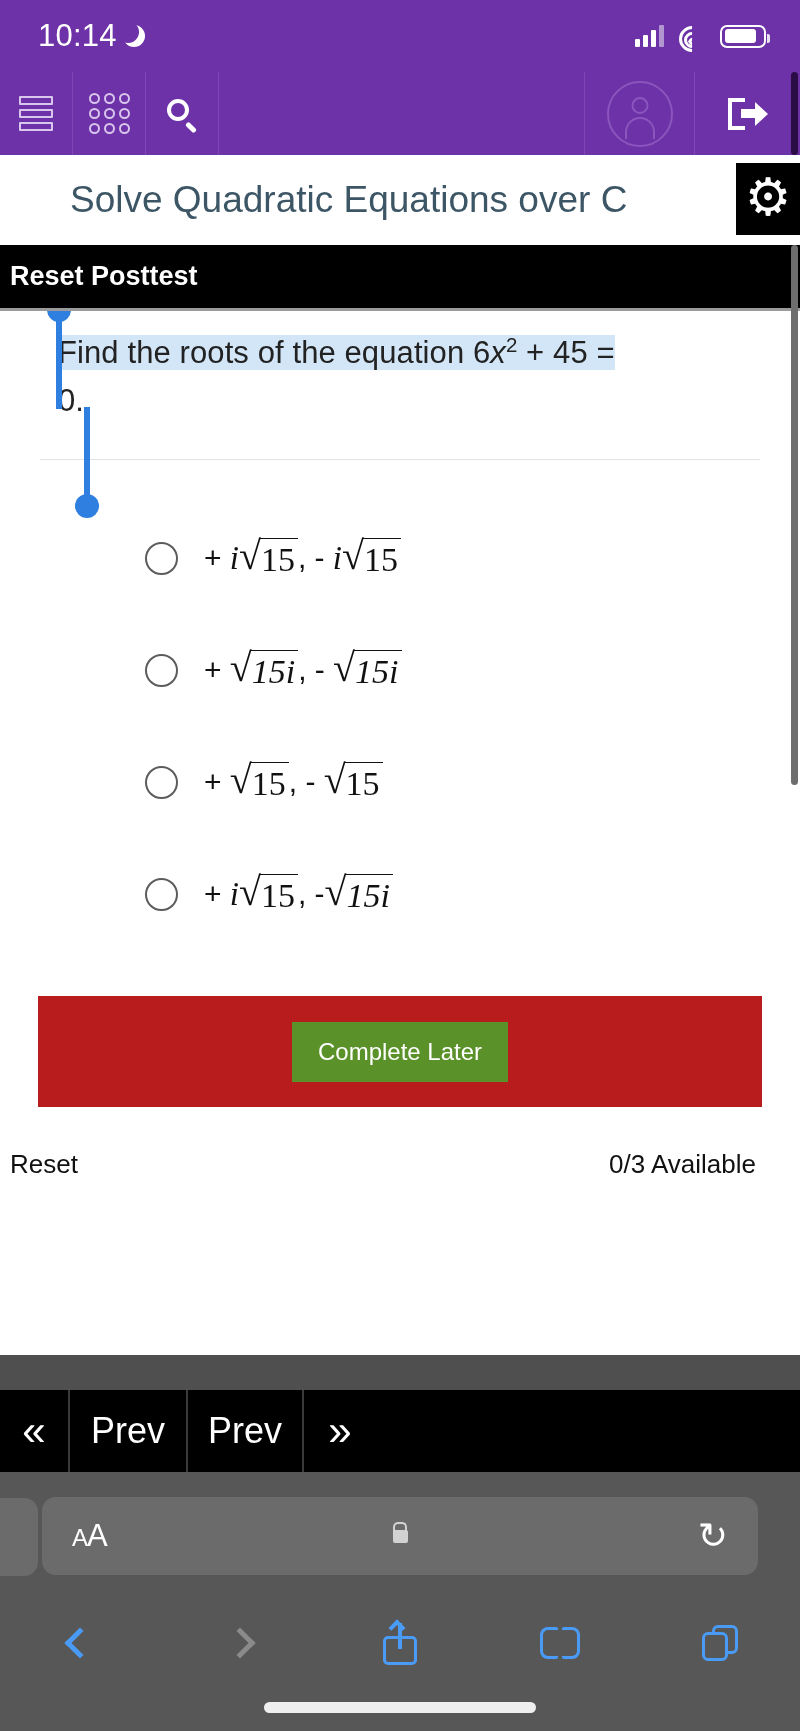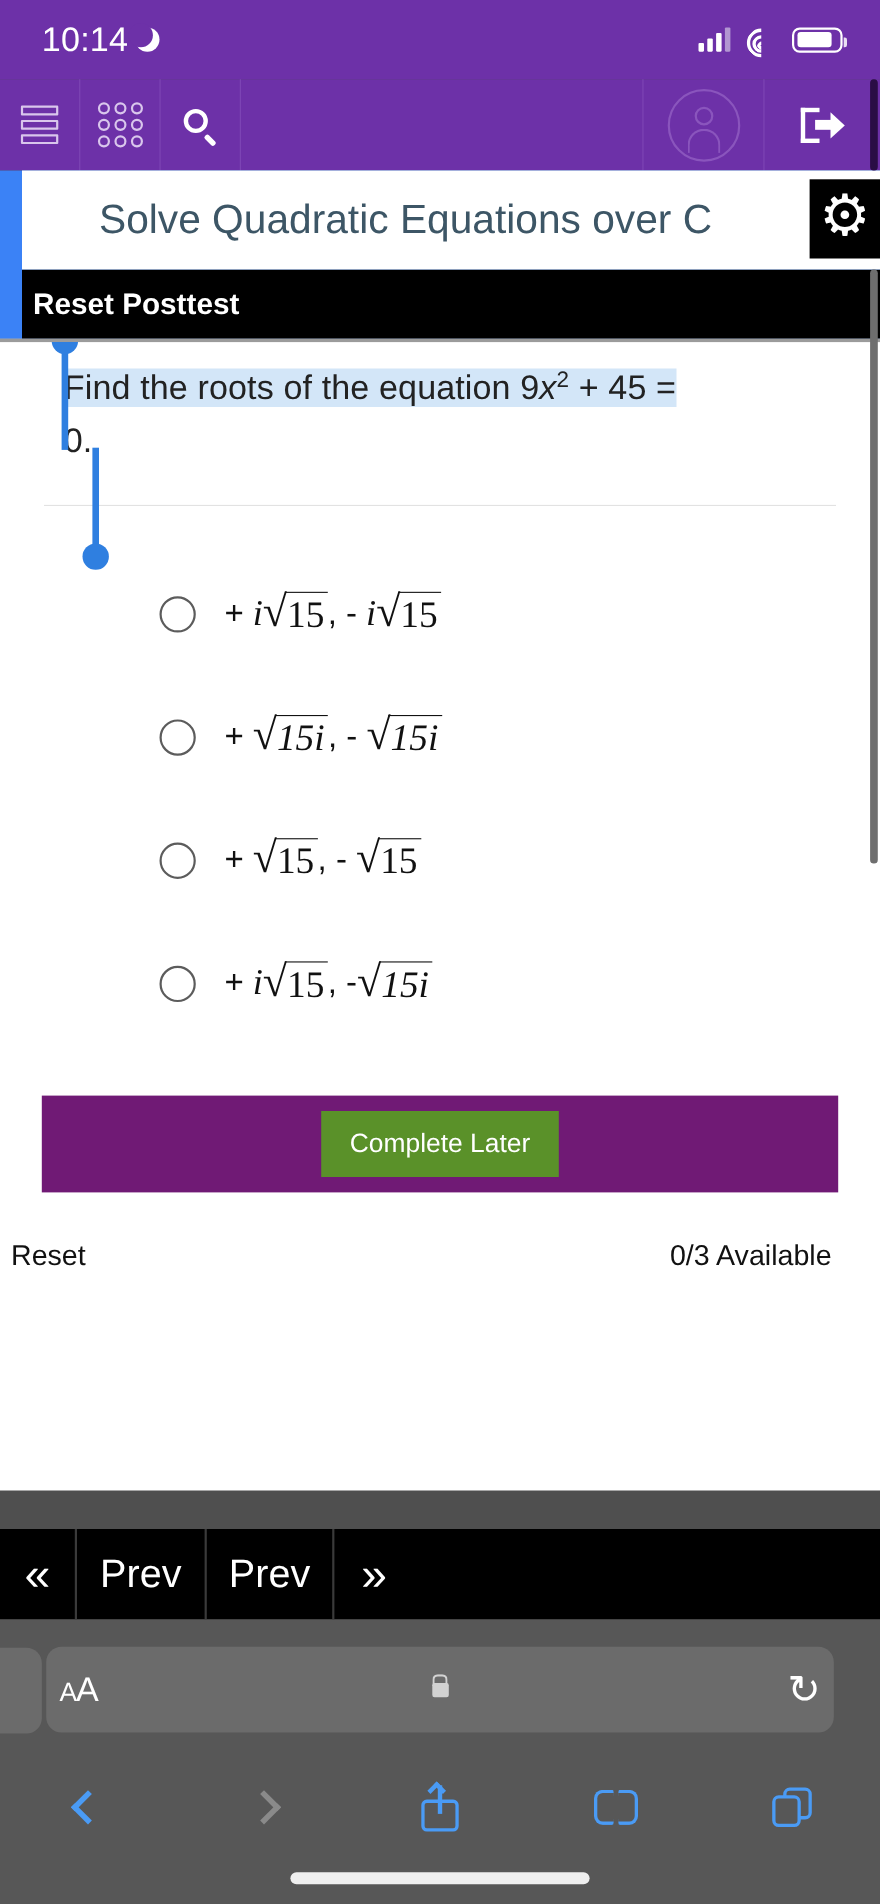--- a/index.html
+++ b/index.html
@@ -113,21 +113,21 @@
   .ico-logout .arw{
     position:absolute; left:13px; top:11px; width:18px; height:9px; background:#fff;
   }
   .ico-logout .head{
     position:absolute; right:0; top:4px; width:0; height:0;
     border-top:12px solid transparent; border-bottom:12px solid transparent;
     border-left:13px solid #fff;
   }
 
   
-  #page-wrap{ position:relative; background:#3b82f6;padding-left:20px; }
+  #page-wrap{ position:relative; background:#f0abfc; }
   #page-title-bar{
     height:90px; background:#fff; display:flex; align-items:center;
     padding-left:70px; overflow:hidden; position:relative;
   }
   #page-title{
     font-size:37px; color:#3d5666; font-weight:400; white-space:nowrap;
   }
   #gear-fab{
     position:absolute; right:0; top:8px; width:64px; height:72px;
     background:#000; display:flex; align-items:center; justify-content:center;
@@ -189,21 +189,21 @@
     font-family:"Liberation Serif", serif; font-size:33px; color:#111;
     white-space:nowrap; display:flex; align-items:center;
   }
   .opt-math .plain{ font-family:"Liberation Sans", sans-serif; font-size:30px; }
   .rad{ display:inline-flex; align-items:flex-start; font-size:34px; }
   .rad .sign{ font-size:40px; line-height:.92; margin-right:-2px; }
   .rad .rnd{ border-top:1.6px solid #111; padding:2px 3px 0 2px; line-height:1.1; }
 
   
   #submit-bar{
-    margin:46px 38px 0 38px; background:#701a75; height:88px;
+    margin:46px 38px 0 38px; background:#b91c1c; height:111px;
     display:flex; align-items:center; justify-content:center; gap:18px;
   }
   .btn{
     border:none; color:#fff; font-size:24px; font-family:"Liberation Sans", sans-serif;
     padding:18px 26px; cursor:pointer; line-height:1;
   }
   #btn-complete-later{ background:#5a9129; }
   #btn-complete{ background:#a9c58e; }
 
   #bottom-meta{
@@ -239,21 +239,21 @@
     position:absolute; left:0; top:1472px; width:800px; height:259px;
     background:#575757;
   }
   #url-row{ height:128px; display:flex; align-items:center; padding:0 42px; position:relative; }
   #tab-peek{
     position:absolute; left:-22px; top:26px; width:60px; height:78px;
     background:#6b6b6b; border-radius:14px;
   }
   #url-bar{
     flex:1; height:78px; background:#6b6b6b; border-radius:14px;
-    display:flex; align-items:center; padding:0 12px; position:relative;gap:44px;
+    display:flex; align-items:center; padding:0 30px; position:relative;gap:44px;
   }
   #aa{ color:#fff; font-size:24px; letter-spacing:-1px; }
   #aa b{ font-size:31px; font-weight:400; }
   #url-center{
     position:absolute; left:0; right:0; display:flex; align-items:center;
     justify-content:center; gap:10px; pointer-events:none;
   }
   .lock{
     width:15px; height:13px; background:#d2d2d2; border-radius:2px; position:relative;
   }
@@ -390,21 +390,21 @@
     <span>Reset Posttest</span>
   </div>
   <div id="page-scroll"></div>
 </div>
 
 <div id="content">
 
 
   <div id="q-text-wrap">
     <div id="q-text">
-      <span class="hl"><span>Find the roots of the equation 9</span><span class="ital">x</span><span class="sup">2</span><span> + 45 =</span></span><br>
+      <span class="hl"><span>Find the roots of the equation 6</span><span class="ital">x</span><span class="sup">2</span><span> + 45 =</span></span><br>
       <span>0.</span>
     </div>
     <div class="sel-handle" id="sel-start">
         <span class="knob"></span>
       </div>
     <div class="sel-handle" id="sel-end">
         <span class="knob"></span>
       </div>
   </div>
 

